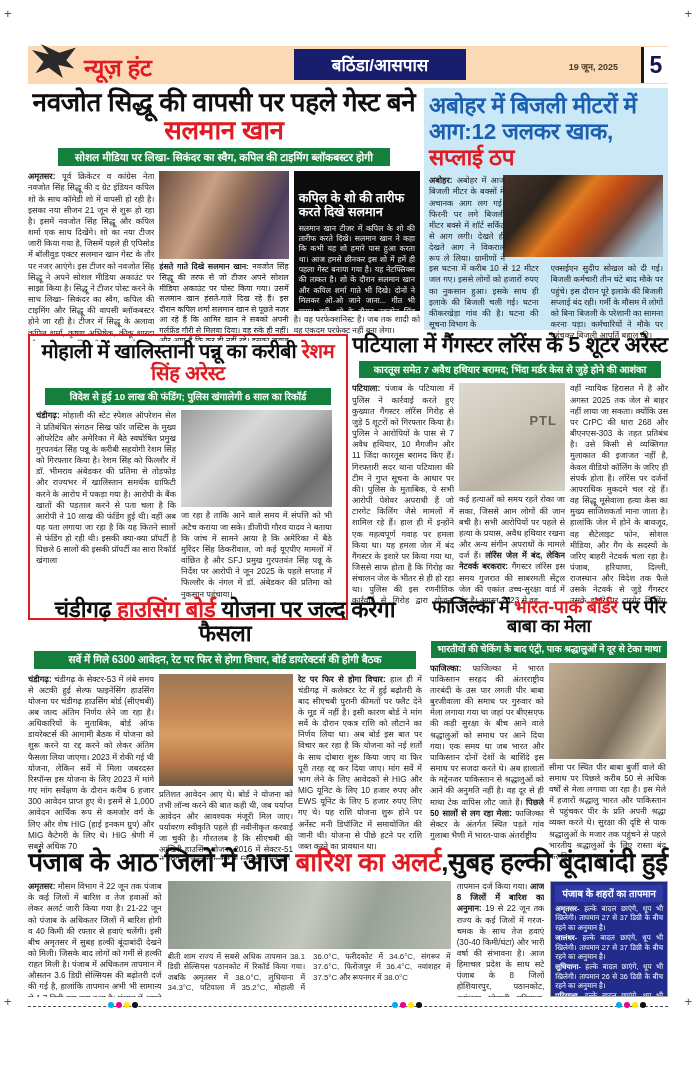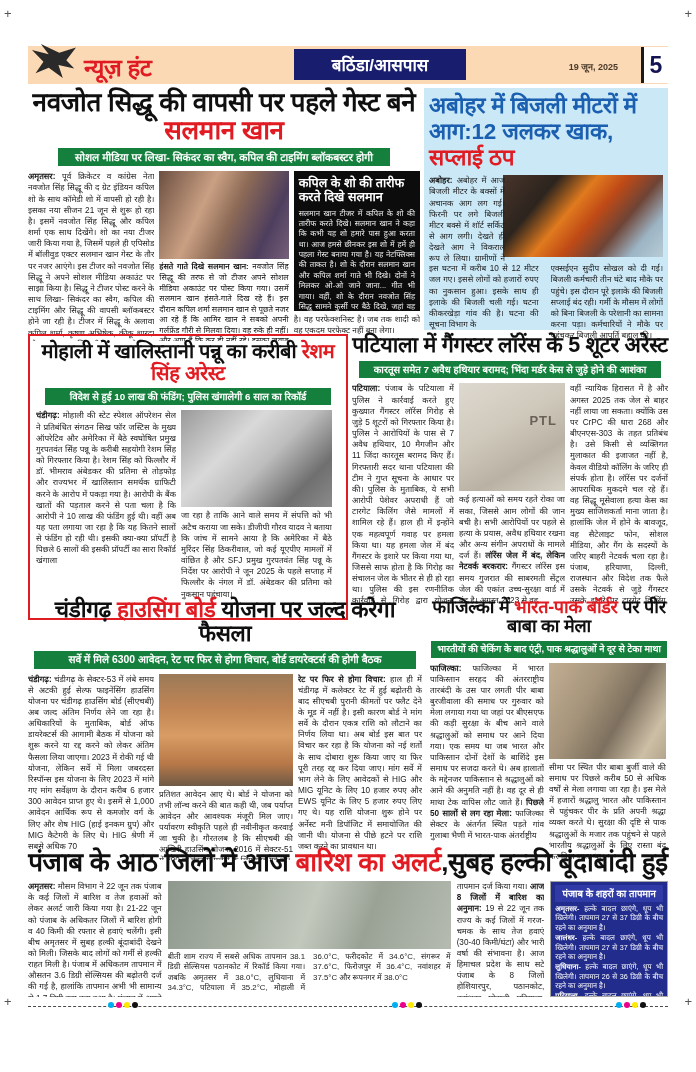--- a/index.html
+++ b/index.html
@@ -39,21 +39,21 @@
   
   .a-sidhu { left:28px; top:88px; width:392px; height:242px; }
   .a-sidhu .hl { font-size:26px; }
   .a-sidhu .subbar { width:332px; margin:4px auto 5px; font-size:10.6px; }
   .a-sidhu .cols { height:170px; }
   .a-sidhu .c1 { width:128px; }
   .a-sidhu .c2 { width:131px; }
   .a-sidhu .c3 { width:128px; }
   .ph-salman { height:88px; background:linear-gradient(115deg,#6c4f41 0%,#caa083 35%,#8c6a56 55%,#4e3e5e 80%,#77607a 100%); margin-bottom:3px; }
   .caption { font-size:7.9px; line-height:1.34; text-align:justify; color:#1c1c1c; }
-  .blackbox { background:#0c0c0c; color:#fff; padding:5px 5px 4px; height:140px; overflow:hidden; }
+  .blackbox { background:#0c0c0c; color:#fff; padding:20px 5px 4px; height:140px; overflow:hidden; }
   .blackbox .bbt { font-size:12.6px; font-weight:800; line-height:1.12; margin-bottom:4px; }
   .blackbox .bbb { font-size:7.7px; line-height:1.35; text-align:justify; color:#f2f2f2; }
   .tail { margin-top:3px; }
 
   
   .a-abohar { left:424px; top:88px; width:244px; height:242px; background:#cbe8f6; padding:5px 5px 4px; }
   .a-abohar .hl { text-align:left; font-size:22.5px; color:#1a5fb0; line-height:1.16; letter-spacing:-.2px; }
   .abo-body { position:relative; margin-top:4px; height:178px; }
   .ph-fire { position:absolute; right:0; top:0; width:160px; height:82px;
     background:linear-gradient(130deg,#48342a 0%,#2c241e 25%,#e07a1e 42%,#c04a16 55%,#6e4436 70%,#9cb4c4 85%,#b8ccd6 100%); }

